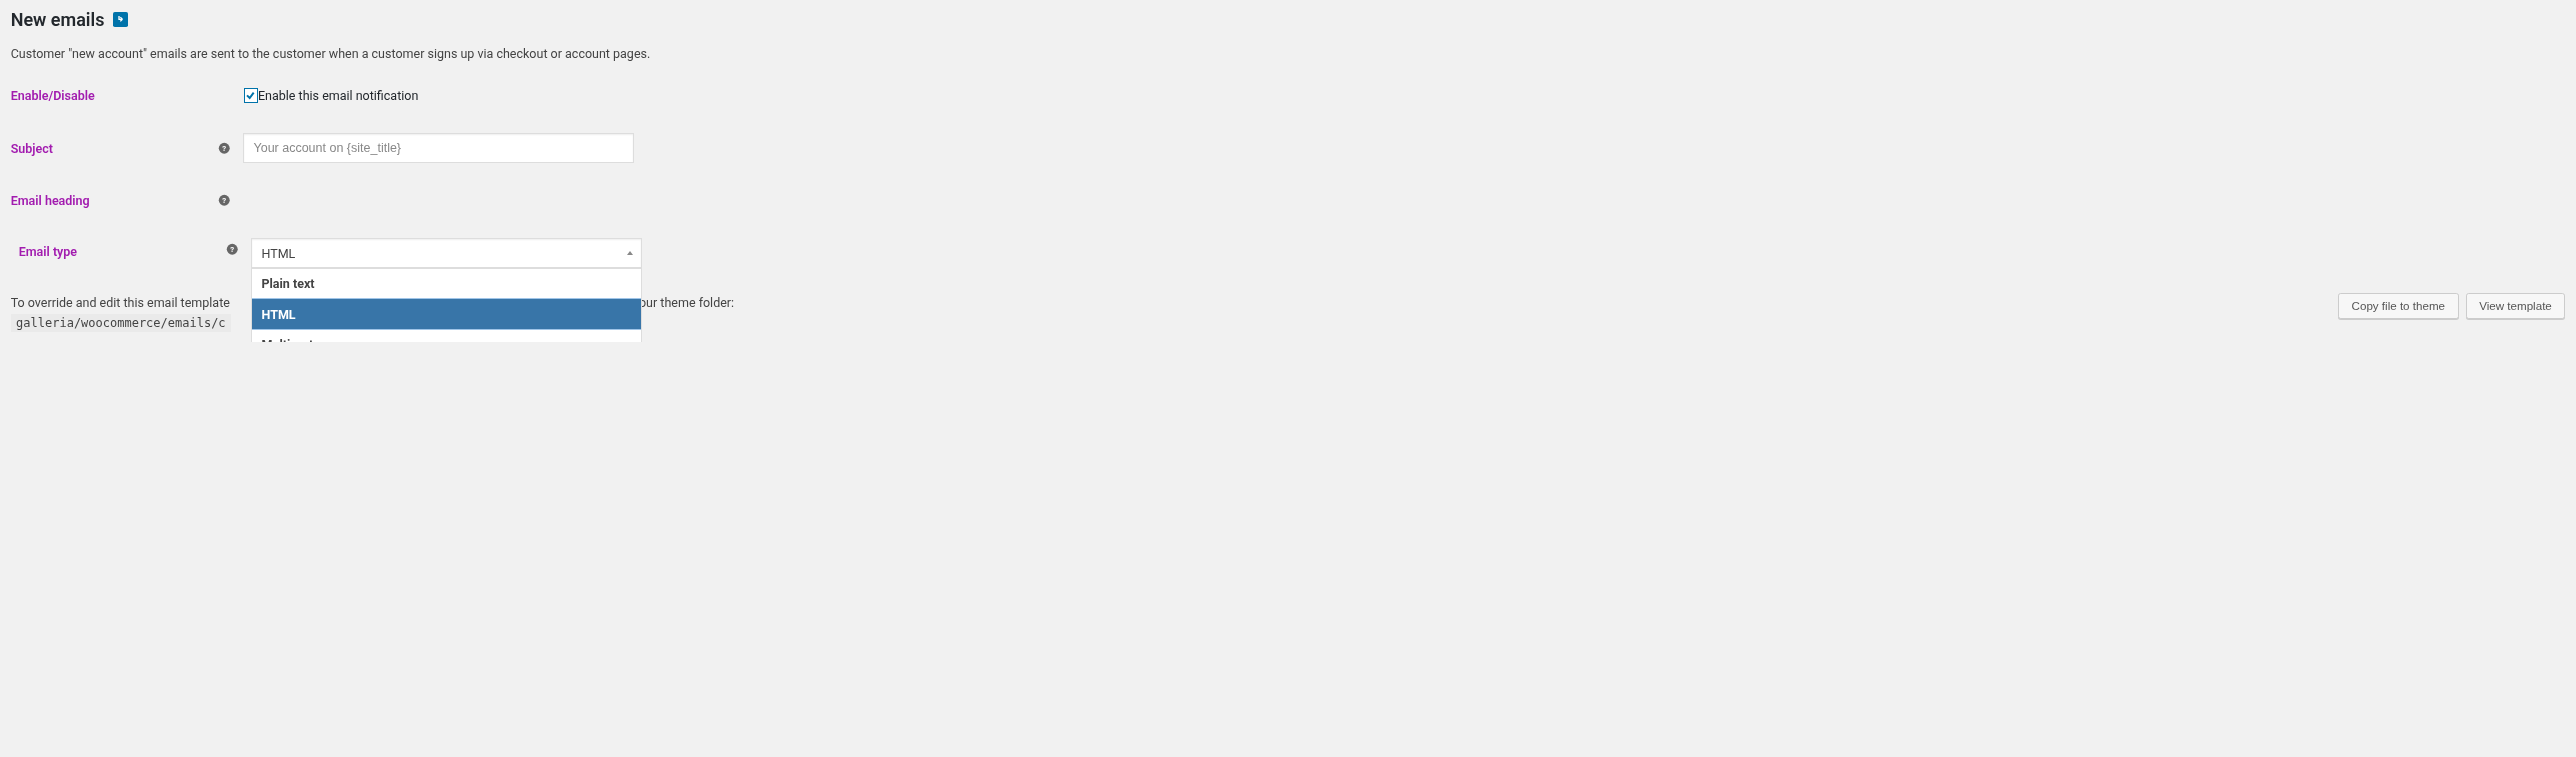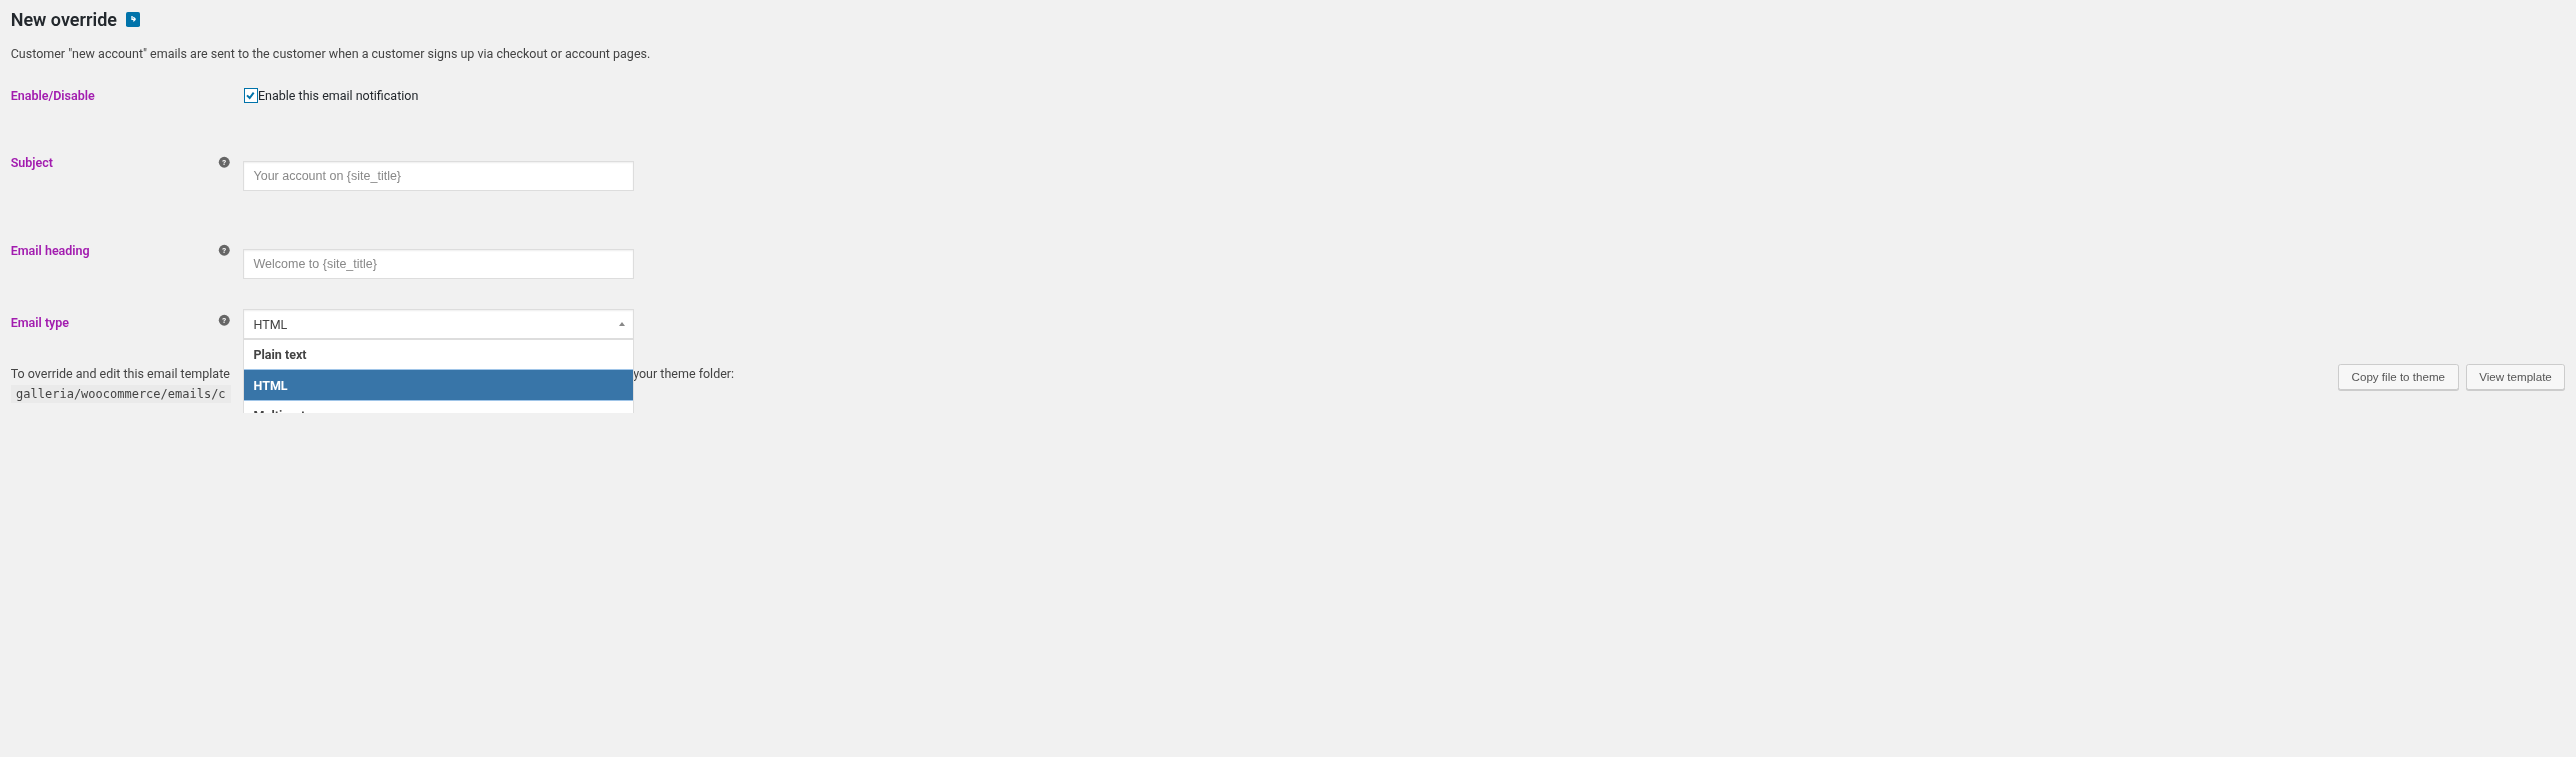--- a/index.html
+++ b/index.html
@@ -95,21 +95,20 @@
     }
     .text-input {
       width: 391px;
       height: 30px;
       border: 0.9px solid #ddd;
       background: #fff;
       padding: 0 9px;
       font-size: 12.5px;
       color: #555;
       box-shadow: inset 0 0.9px 1.8px rgba(0,0,0,0.07);
-      margin-top: 28px;
     }
     .text-input::placeholder {
       color: #888;
     }
     .select-wrapper {
       position: relative;
       width: 391px;
     }
     .select-display {
       width: 100%;
@@ -197,21 +196,21 @@
       color: #555;
       cursor: pointer;
       border-radius: 2.7px;
       box-shadow: 0 0.9px 0 #ccc;
     }
   </style>
 </head>
 <body>
 
 <h2 class="page-title">
-  <span>New override</span>
+  <span>New emails</span>
   <span class="back-icon">
     <svg viewBox="0 0 16 16">
         <path d="M6 3 L6 8 L11 8" stroke="#fff" stroke-width="2" fill="none"></path>
         <path d="M11 8 L8 5 M11 8 L8 11" stroke="#fff" stroke-width="2" fill="none"></path>
       </svg>
   </span>
 </h2>
 
 <p class="description">Customer "new account" emails are sent to the customer when a customer signs up via checkout or account pages.</p>
 
@@ -239,25 +238,24 @@
 </div>
 
 <div class="form-row">
   <div class="form-label">Email heading</div>
   <span class="help-icon">
     <svg class="help-icon-svg" viewBox="0 0 16 16" style="font-size:14px">
         <circle cx="8" cy="8" r="7"></circle>
         <text x="8" y="12" text-anchor="middle" fill="#fff" font-size="10" font-weight="bold">?</text>
       </svg>
   </span>
-  <input type="text" class="text-input" placeholder="Welcome to {site_title}" style="">
 </div>
 
 <div class="form-row top-align" style="margin-bottom: 25px;">
-  <div class="form-label" style="padding-top:6.3px;">Email type</div>
+  <div class="form-label" style="padding-top:6.3px;margin-left:8px;">Email type</div>
   <span class="help-icon" style="padding-top:8px;">
     <svg class="help-icon-svg" viewBox="0 0 16 16" style="font-size:14px">
         <circle cx="8" cy="8" r="7"></circle>
         <text x="8" y="12" text-anchor="middle" fill="#fff" font-size="10" font-weight="bold">?</text>
       </svg>
   </span>
   <div class="select-wrapper">
     <div class="select-display">
       <span>HTML</span>
       <span class="select-arrow"></span>

